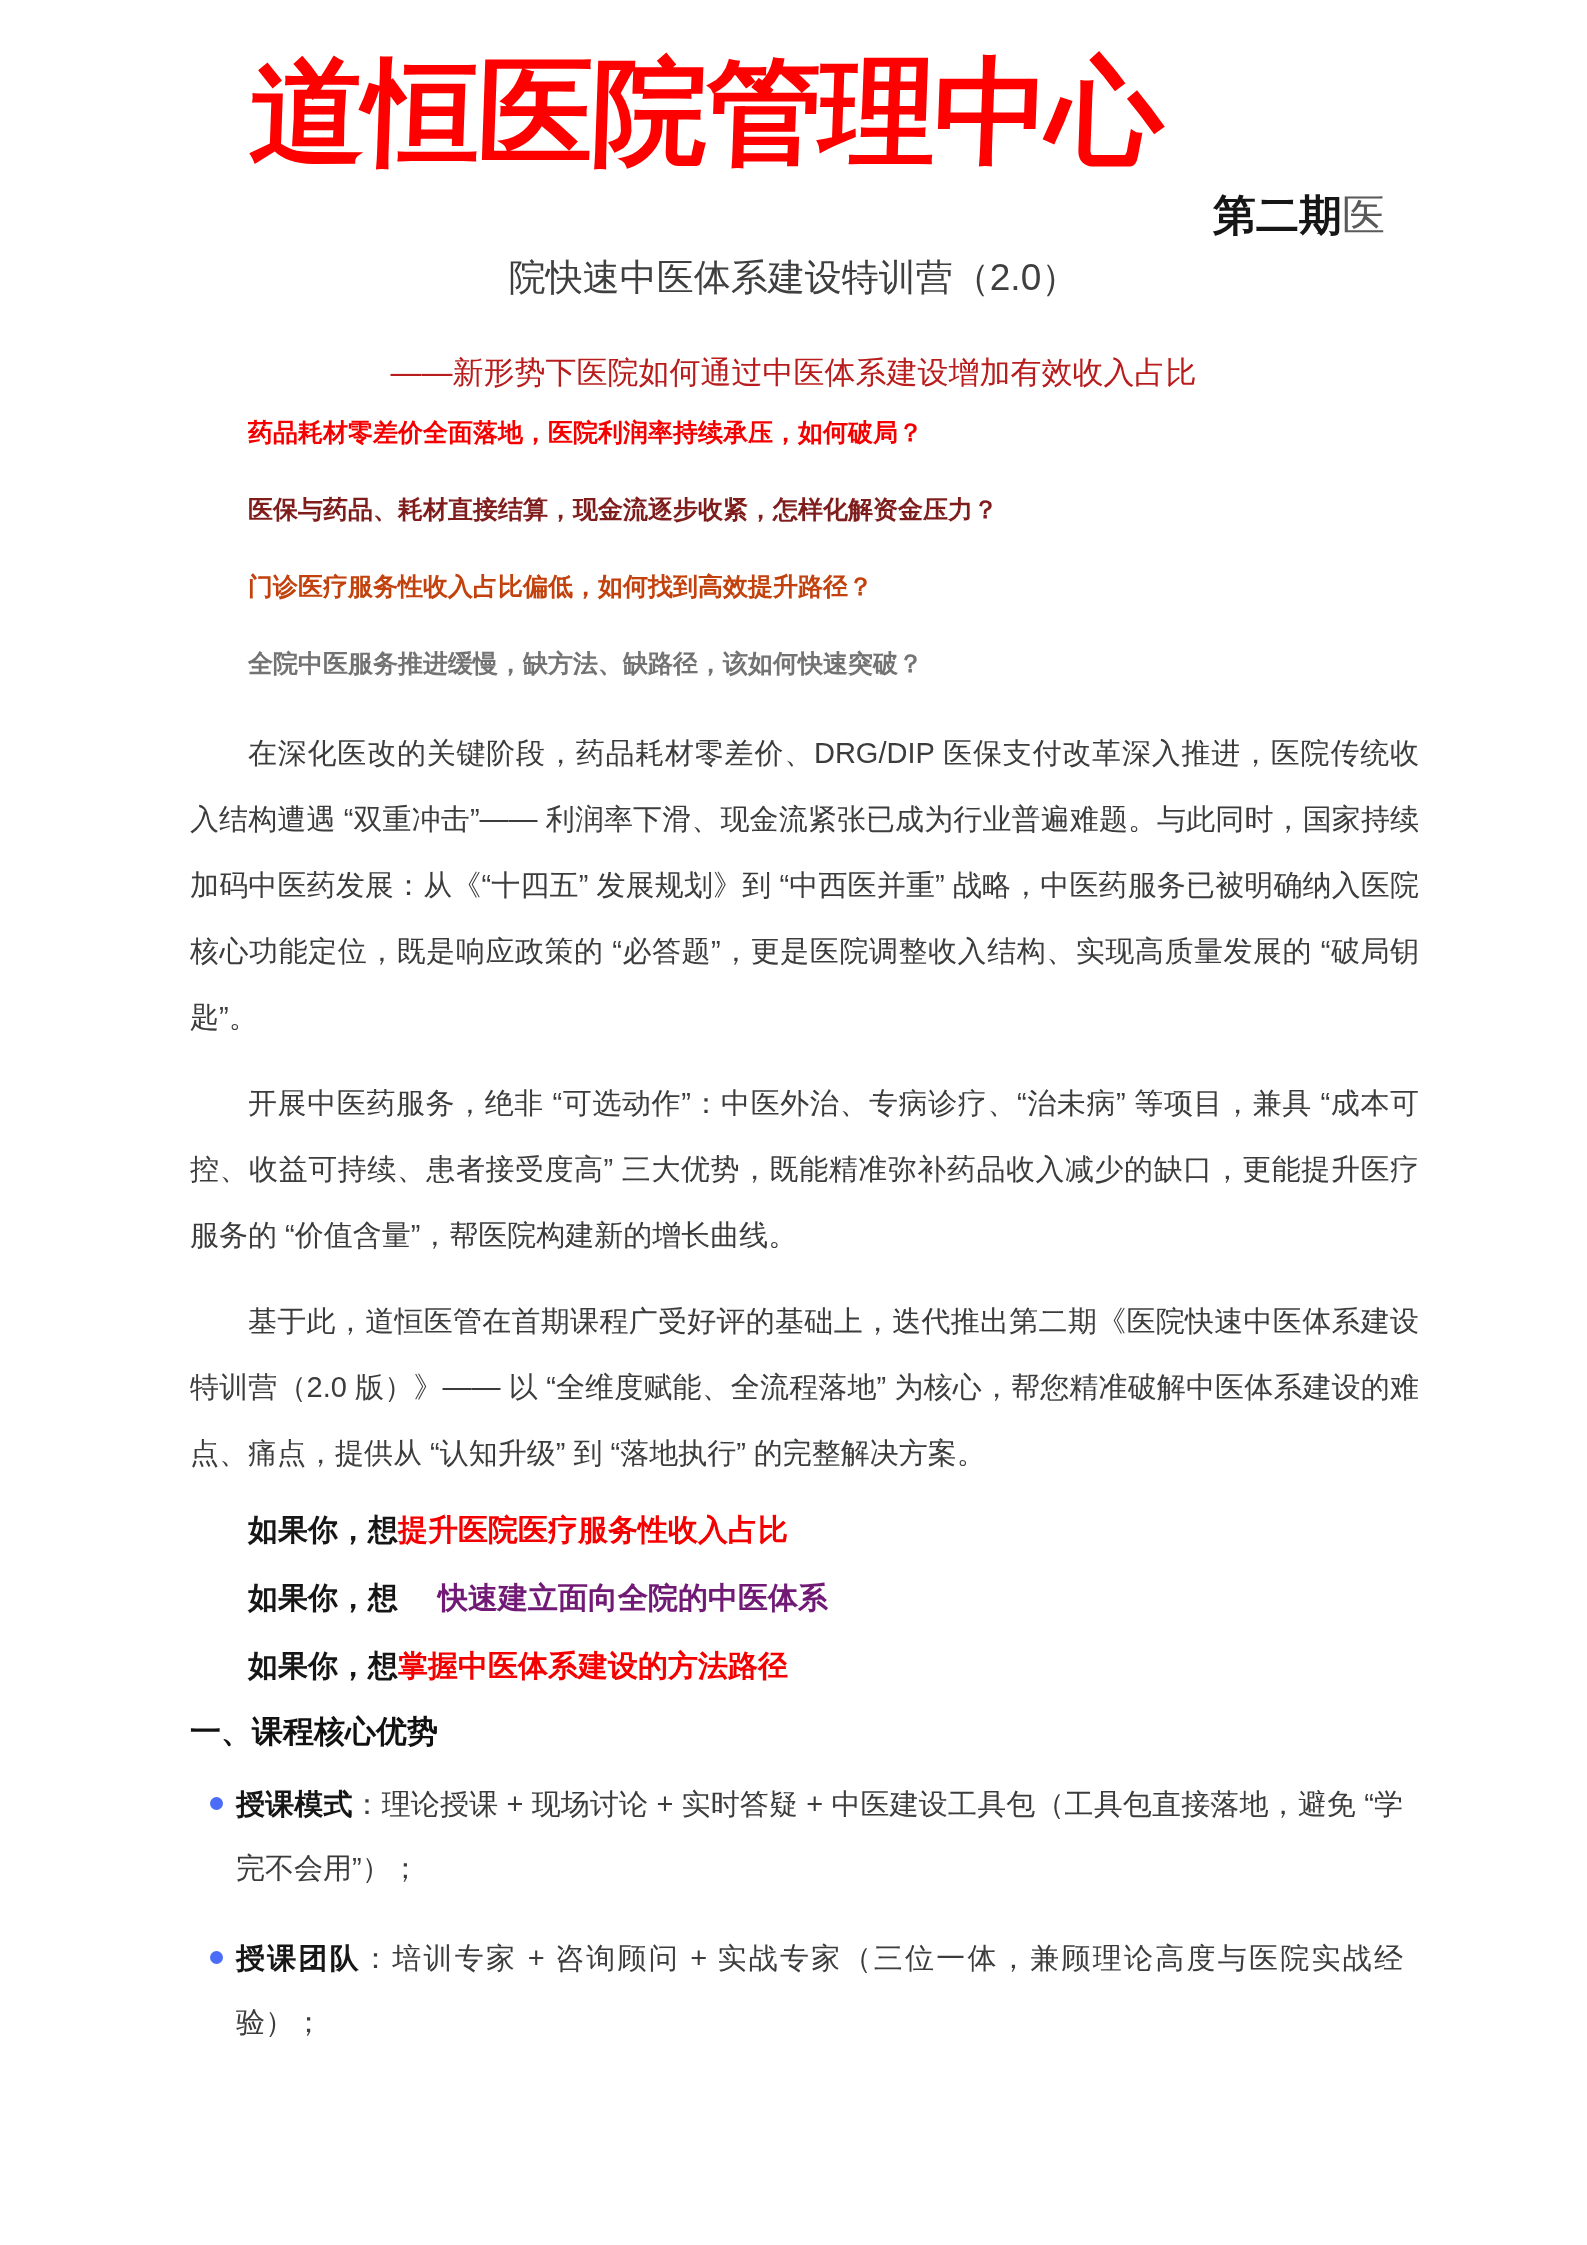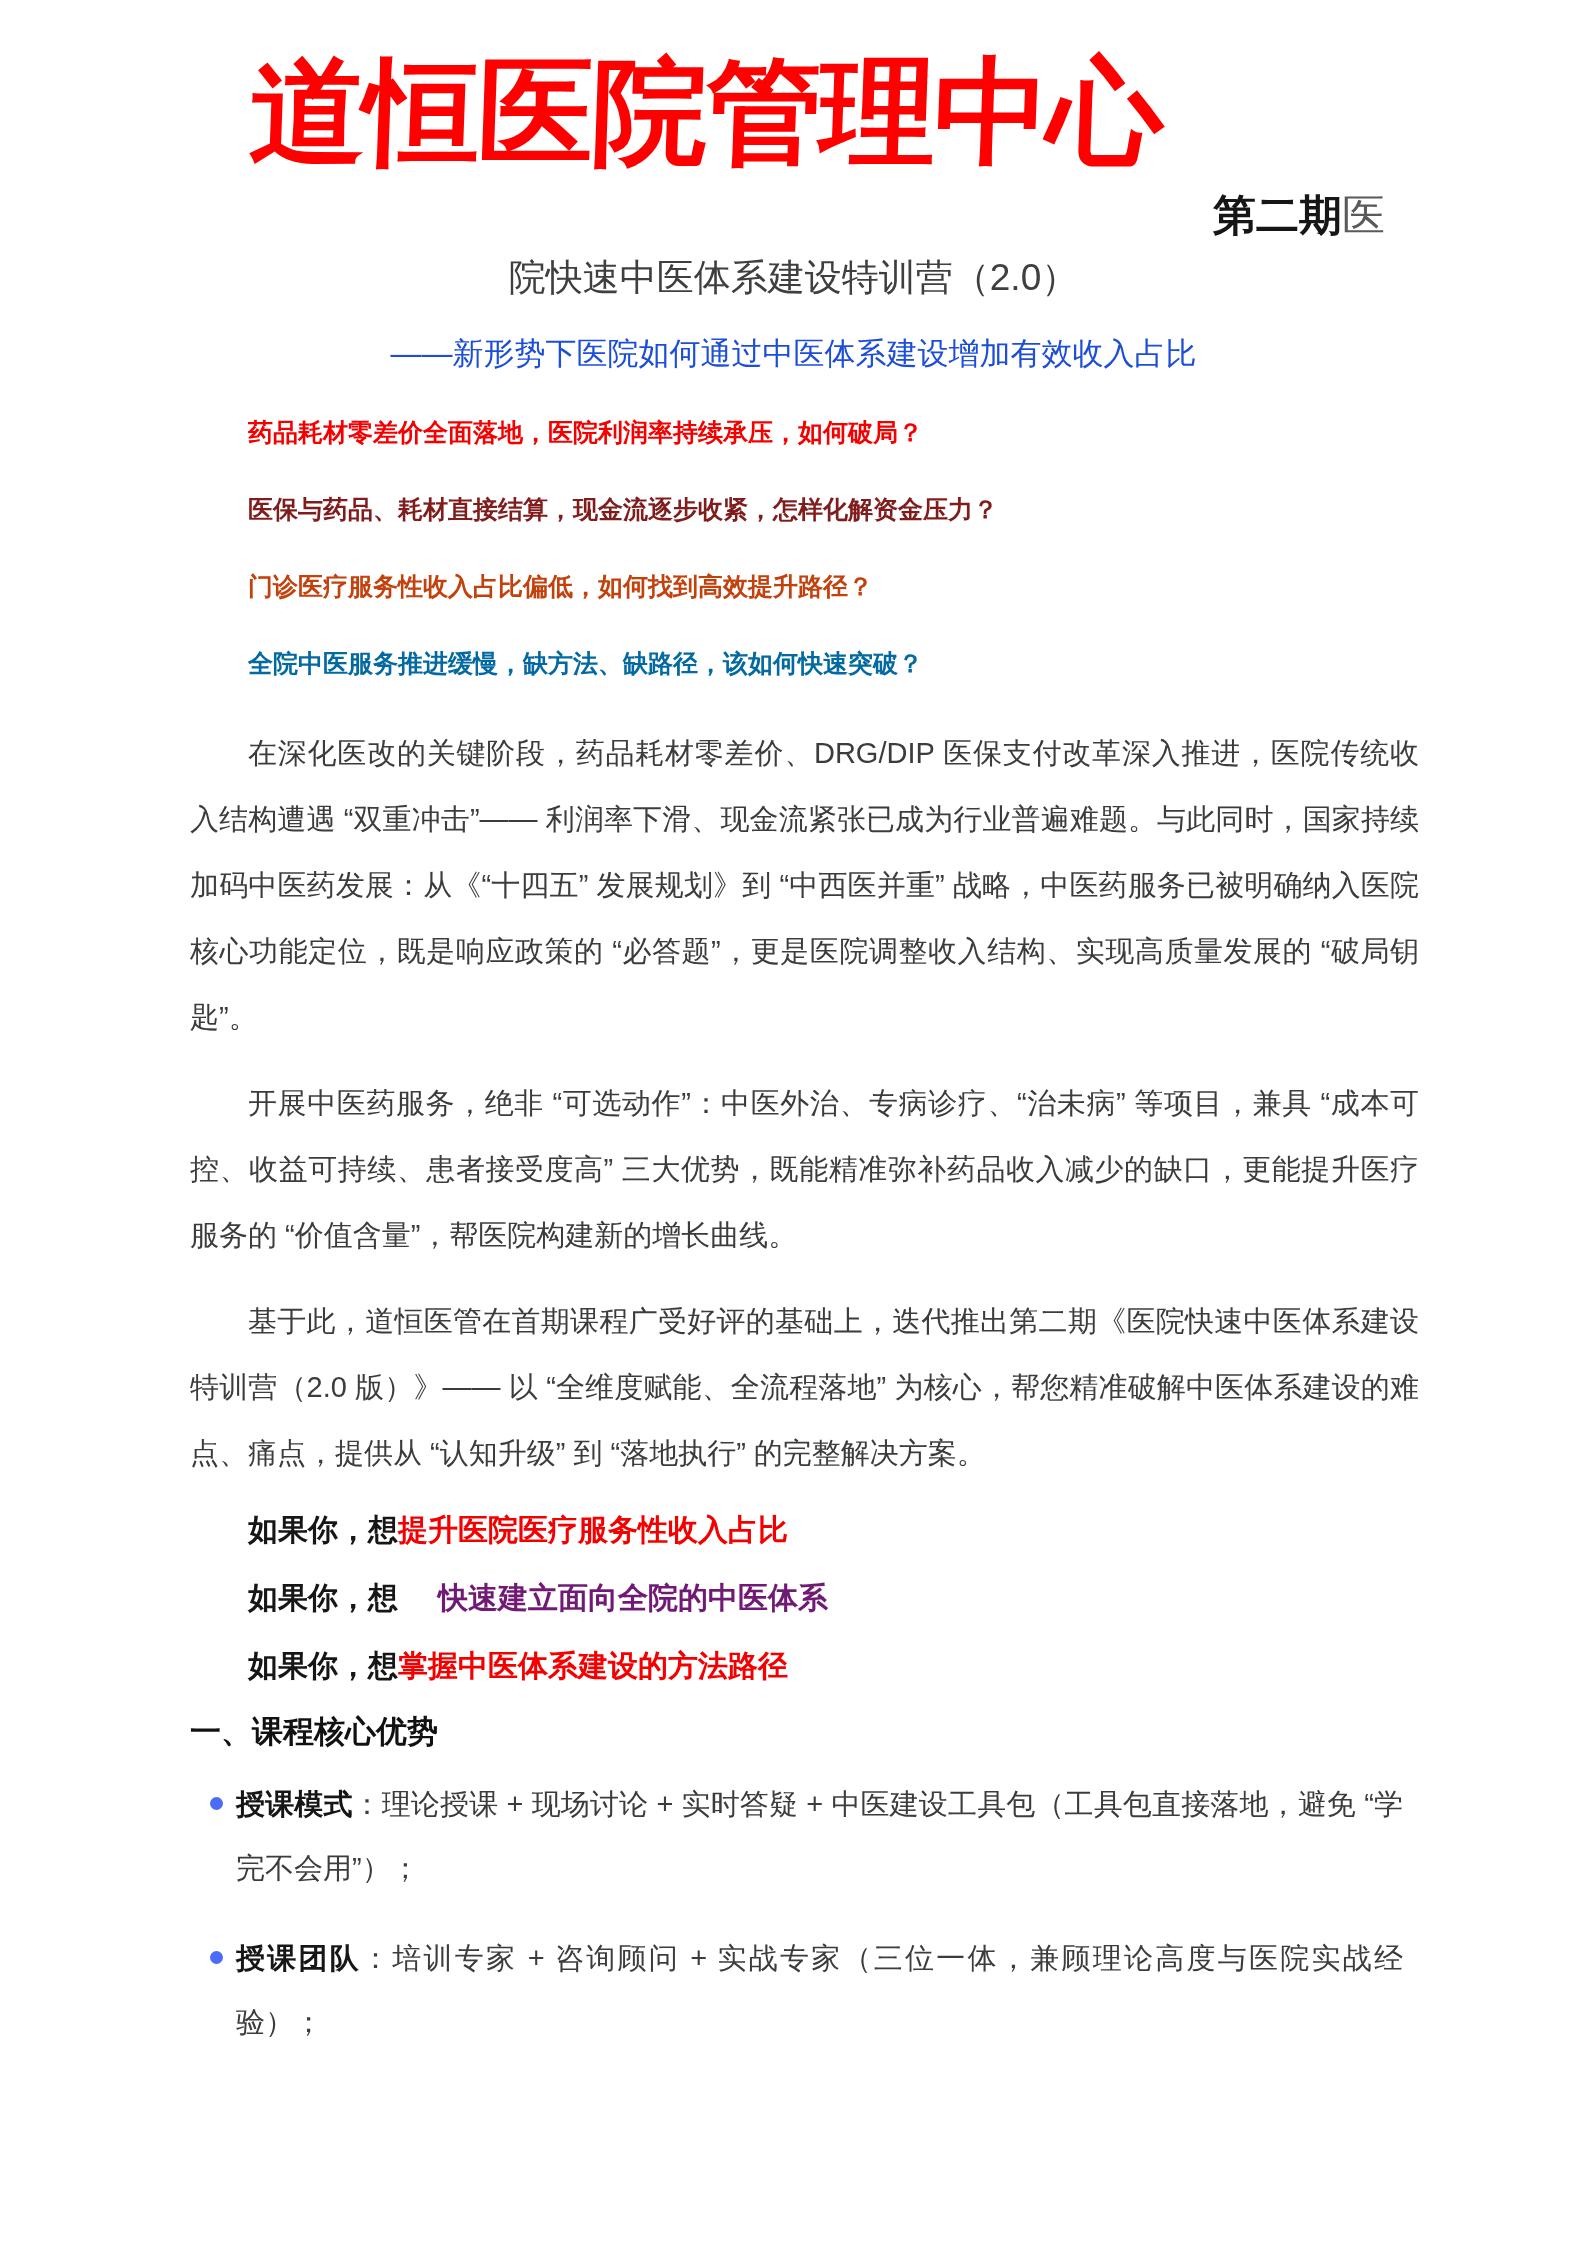--- a/index.html
+++ b/index.html
@@ -22,23 +22,23 @@
     font-size:43px;line-height:1.1;white-space:nowrap;
   }
   .period-line .period{font-weight:700;color:#161616;}
   .period-line .overflow-char{font-weight:400;color:#5a5a5a;}
   .main-title{
     position:absolute;top:256px;left:0;width:100%;
     text-align:center;font-size:37px;font-weight:400;
     color:#3f3f3f;line-height:1.2;
   }
   .subtitle{
-    position:absolute;top:334px;left:0;width:100%;
+    position:absolute;top:353px;left:0;width:100%;
     text-align:center;font-size:31px;font-weight:400;
-    color:#1d4ed8;line-height:1.3;
+    color:#b91c1c;line-height:1.3;
   }
   
   .content{
     position:absolute;top:412px;left:190px;right:168px;
   }
   .question{
     font-size:25px;font-weight:700;line-height:40px;
     margin:0 0 37px 0;text-indent:58px;white-space:nowrap;
   }
   .body-para{
@@ -78,21 +78,21 @@
 
   <div class="main-title">院快速中医体系建设特训营（2.0）</div>
 
   <div class="subtitle">——新形势下医院如何通过中医体系建设增加有效收入占比</div>
 
   <div class="content">
 
     <p class="question" style="color: rgb(244, 0, 0);">药品耗材零差价全面落地，医院利润率持续承压，如何破局？</p>
     <p class="question" style="color: #7f1d1d;">医保与药品、耗材直接结算，现金流逐步收紧，怎样化解资金压力？</p>
     <p class="question" style="color: #c2410c;">门诊医疗服务性收入占比偏低，如何找到高效提升路径？</p>
-    <p class="question" style="color: #0369a1;">全院中医服务推进缓慢，缺方法、缺路径，该如何快速突破？</p>
+    <p class="question" style="color: #737373;">全院中医服务推进缓慢，缺方法、缺路径，该如何快速突破？</p>
 
     <p class="body-para">在深化医改的关键阶段，药品耗材零差价、DRG/DIP 医保支付改革深入推进，医院传统收入结构遭遇 “双重冲击”—— 利润率下滑、现金流紧张已成为行业普遍难题。与此同时，国家持续加码中医药发展：从《“十四五” 发展规划》到 “中西医并重” 战略，中医药服务已被明确纳入医院核心功能定位，既是响应政策的 “必答题”，更是医院调整收入结构、实现高质量发展的 “破局钥匙”。</p>
     <p class="body-para">开展中医药服务，绝非 “可选动作”：中医外治、专病诊疗、“治未病” 等项目，兼具 “成本可控、收益可持续、患者接受度高” 三大优势，既能精准弥补药品收入减少的缺口，更能提升医疗服务的 “价值含量”，帮医院构建新的增长曲线。</p>
     <p class="body-para">基于此，道恒医管在首期课程广受好评的基础上，迭代推出第二期《医院快速中医体系建设特训营（2.0 版）》—— 以 “全维度赋能、全流程落地” 为核心，帮您精准破解中医体系建设的难点、痛点，提供从 “认知升级” 到 “落地执行” 的完整解决方案。</p>
 
     <p class="if-line">
       <span>如果你，想</span><span class="hl" style="color: rgb(244, 0, 0);">提升医院医疗服务性收入占比</span>
     </p>
     <p class="if-line">
       <span>如果你，想</span><span class="hl" style="color: #701a75; margin-left: 40px;">快速建立面向全院的中医体系</span>

